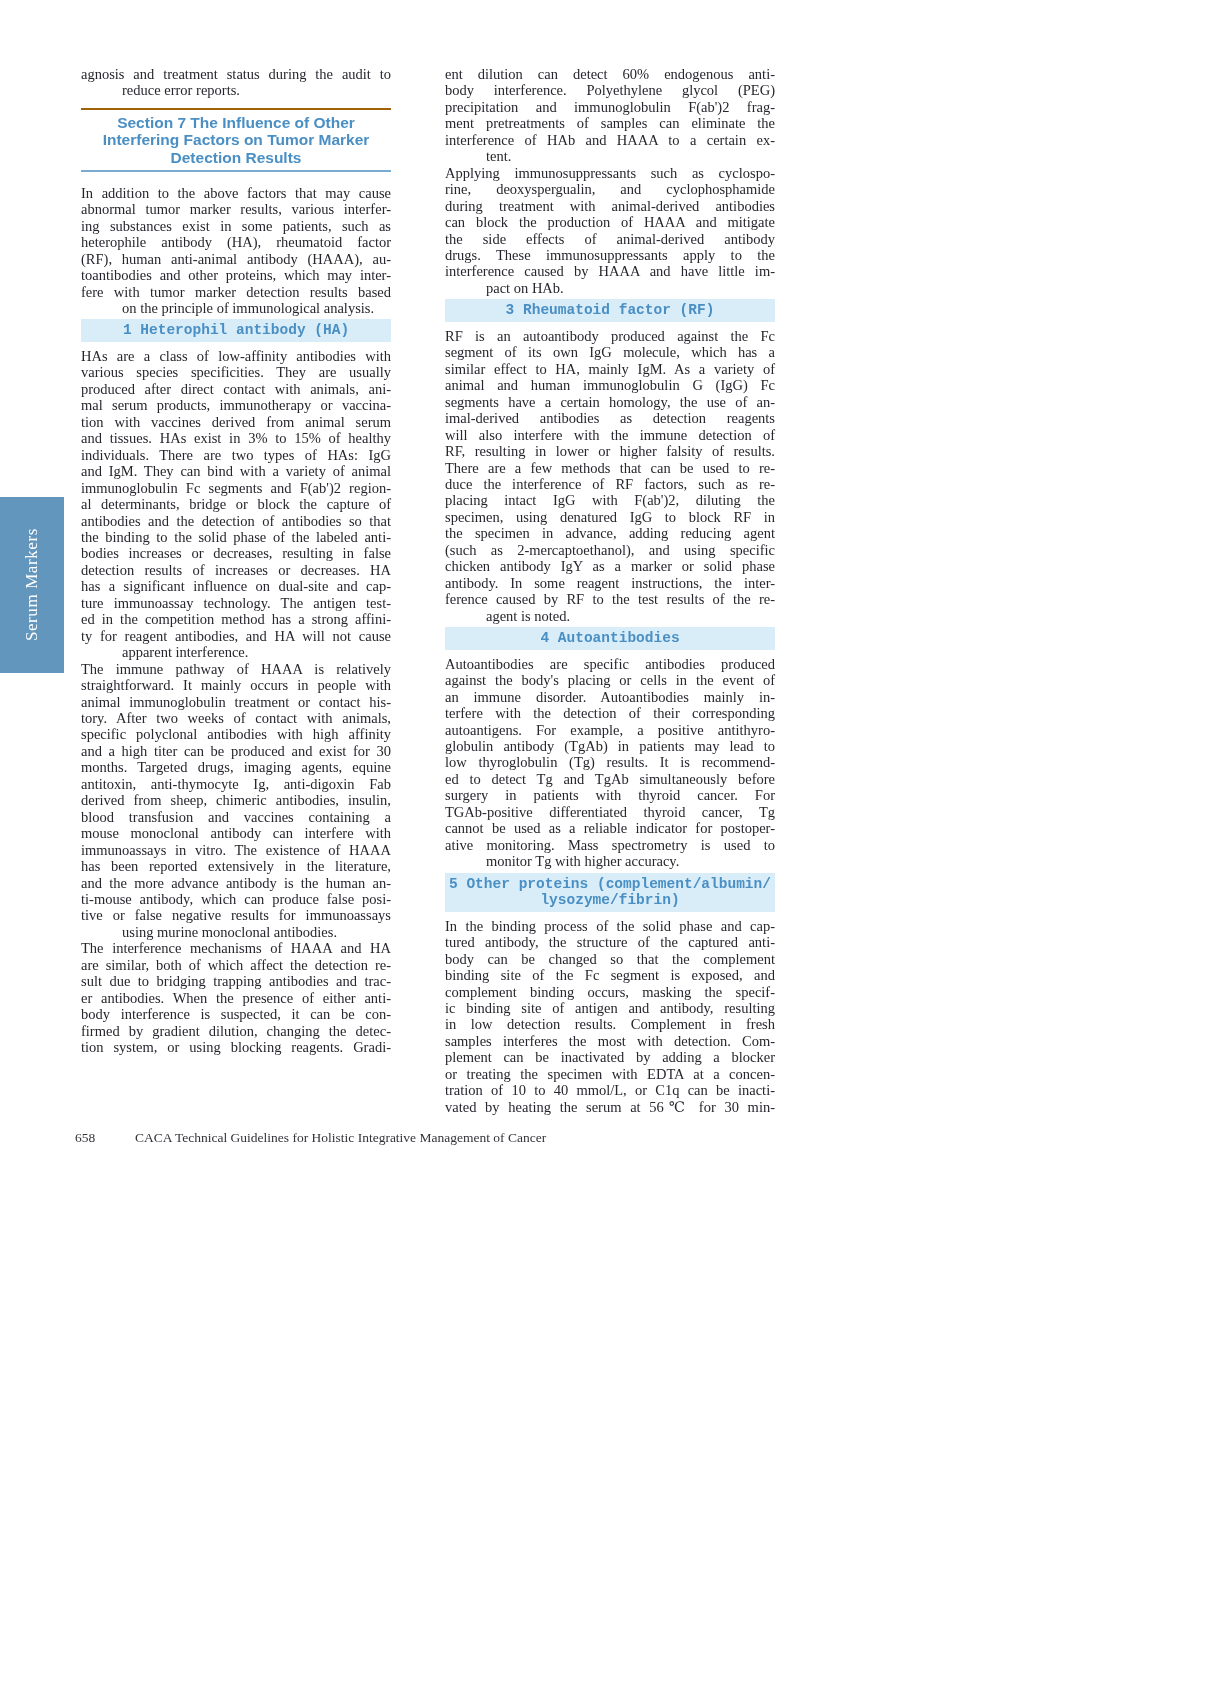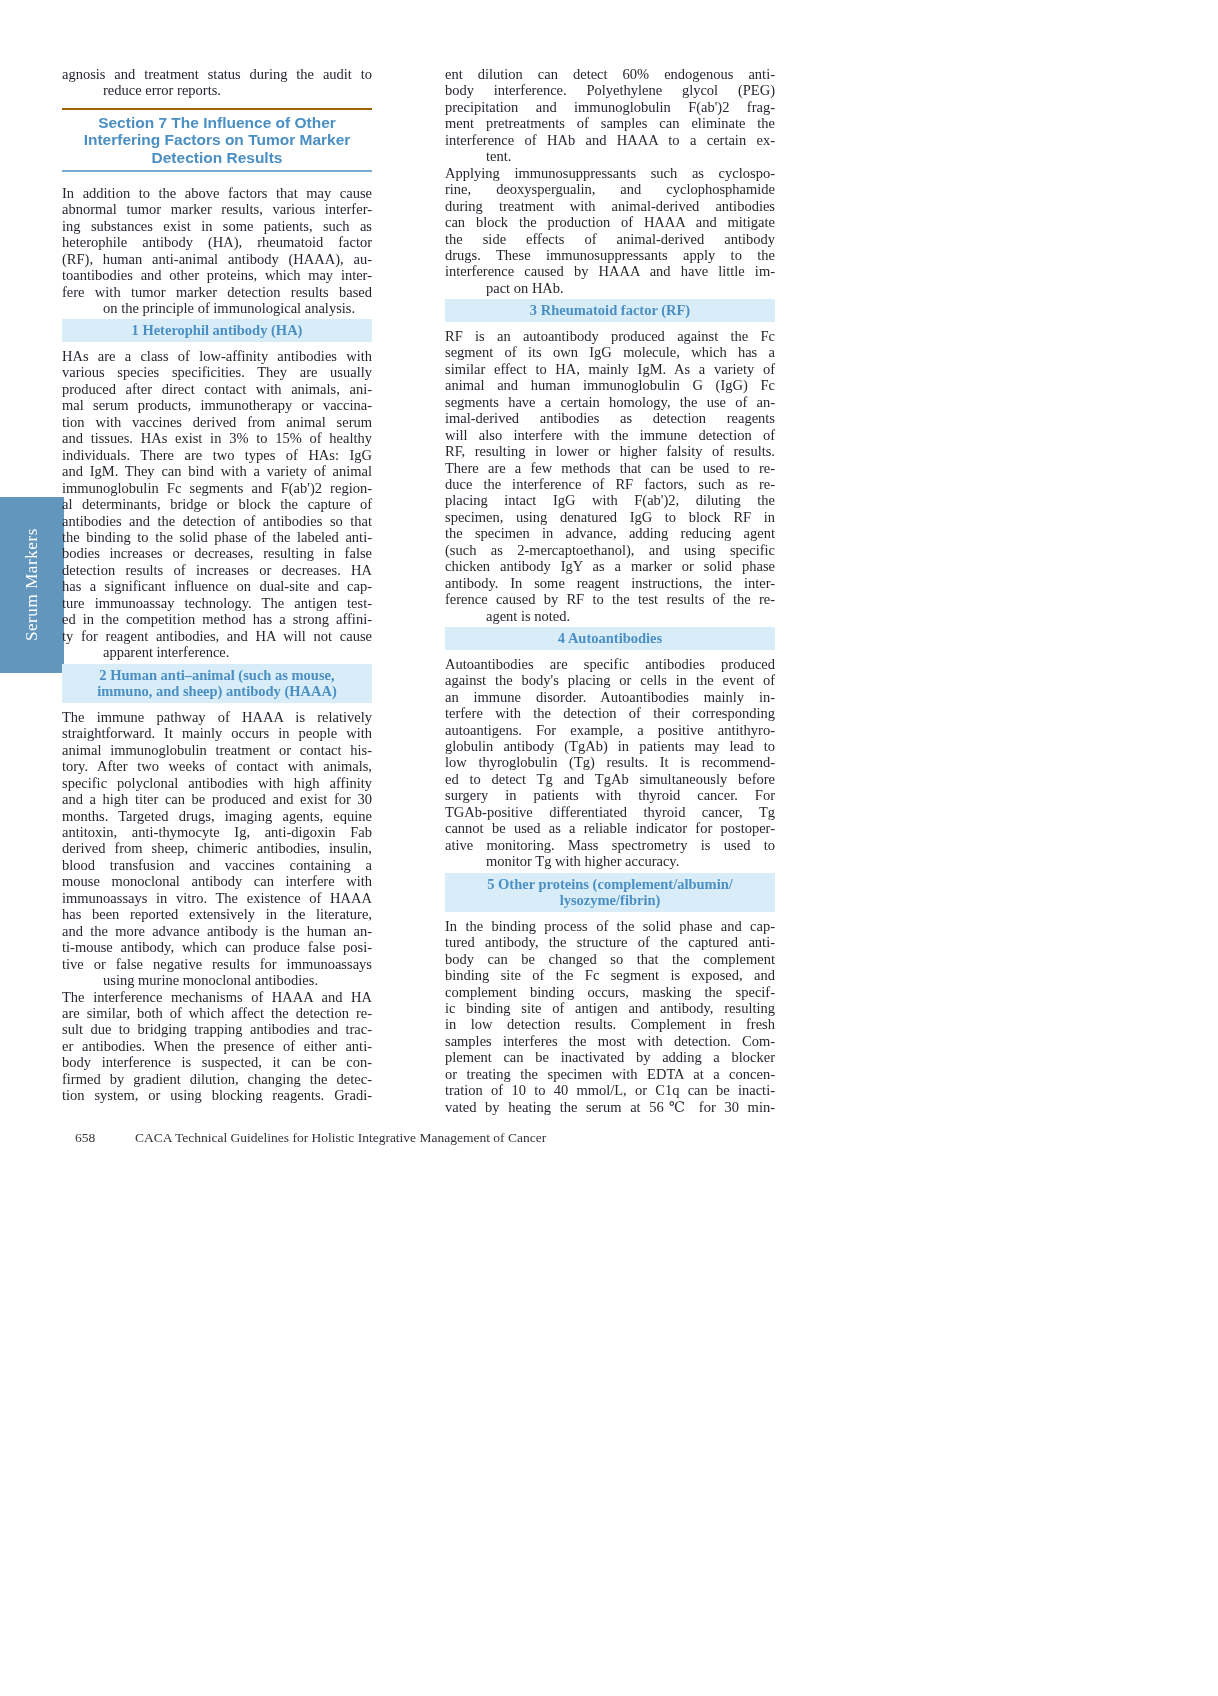--- a/index.html
+++ b/index.html
@@ -1,32 +1,32 @@
 <!DOCTYPE html>
 <html><head>
 <meta charset="utf-8">
 <style>
   html,body { margin:0; padding:0; background:#ffffff; }
   .page {
     position:relative; width:1218px; height:1696px; background:#ffffff;
     overflow:hidden; font-family:"Liberation Serif","DejaVu Serif",serif;
   }
   .col { position:absolute; top:66px; }
-  #col-left  { left:62px;  width:310px; }
+  #col-left  { left:81px;  width:310px; }
   #col-right { left:445px; width:330px; }
 
   .line {
     font-size:14.5px; line-height:16.45px; color:#26262e;
     text-align:justify; text-align-last:justify; white-space:normal;
   }
   .line.last { text-align-last:left;margin-left:41px; }
 
   .band {
     background:#d9edf8; color:#4a8fc4;
-    font-family:Liberation Serif, serif;
+    font-family:Liberation Mono, monospace;
     font-weight:bold; font-size:14.5px; line-height:16.6px;
     text-align:center; padding:3px 2px; margin:3px 0 6px;
   }
   .section {
     color:#4a8fc4; font-family:"Liberation Sans","DejaVu Sans",sans-serif;
     font-weight:bold; font-size:15.5px; line-height:17.3px; text-align:center;
     border-top:2px solid #a16207; border-bottom:2px solid #79abd2;
     padding:4px 0; margin:9px 0 13px;
   }
 
@@ -94,24 +94,20 @@
         <div class="line">antibodies and the detection of antibodies so that</div>
         <div class="line">the binding to the solid phase of the labeled anti-</div>
         <div class="line">bodies increases or decreases, resulting in false</div>
         <div class="line">detection results of increases or decreases. HA</div>
         <div class="line">has a significant influence on dual-site and cap-</div>
         <div class="line">ture immunoassay technology. The antigen test-</div>
         <div class="line">ed in the competition method has a strong affini-</div>
         <div class="line">ty for reagent antibodies, and HA will not cause</div>
         <div class="line last">apparent interference.</div>
       </div>
-      <div class="band">
-        <div>2 Human anti–animal (such as mouse,</div>
-        <div>immuno, and sheep) antibody (HAAA)</div>
-      </div>
       <div>
         <div class="line">The immune pathway of HAAA is relatively</div>
         <div class="line">straightforward. It mainly occurs in people with</div>
         <div class="line">animal immunoglobulin treatment or contact his-</div>
         <div class="line">tory. After two weeks of contact with animals,</div>
         <div class="line">specific polyclonal antibodies with high affinity</div>
         <div class="line">and a high titer can be produced and exist for 30</div>
         <div class="line">months. Targeted drugs, imaging agents, equine</div>
         <div class="line">antitoxin, anti-thymocyte Ig, anti-digoxin Fab</div>
         <div class="line">derived from sheep, chimeric antibodies, insulin,</div>

